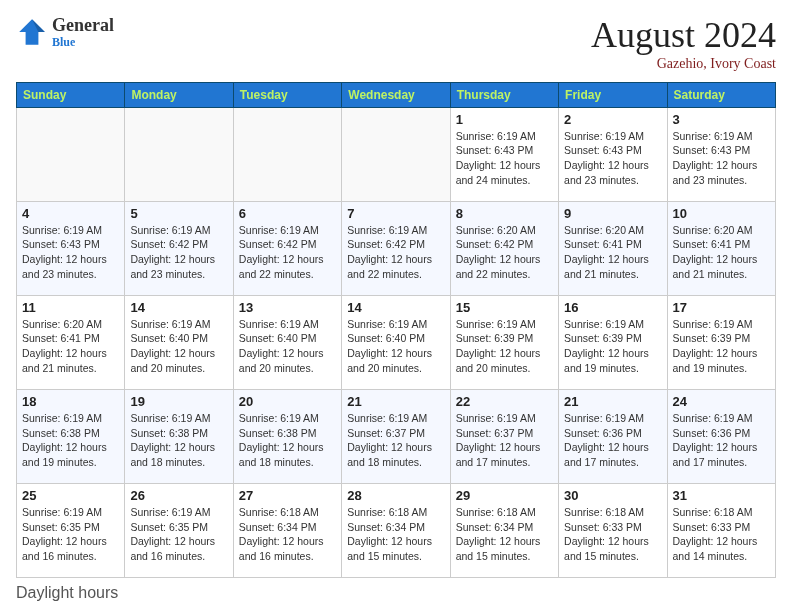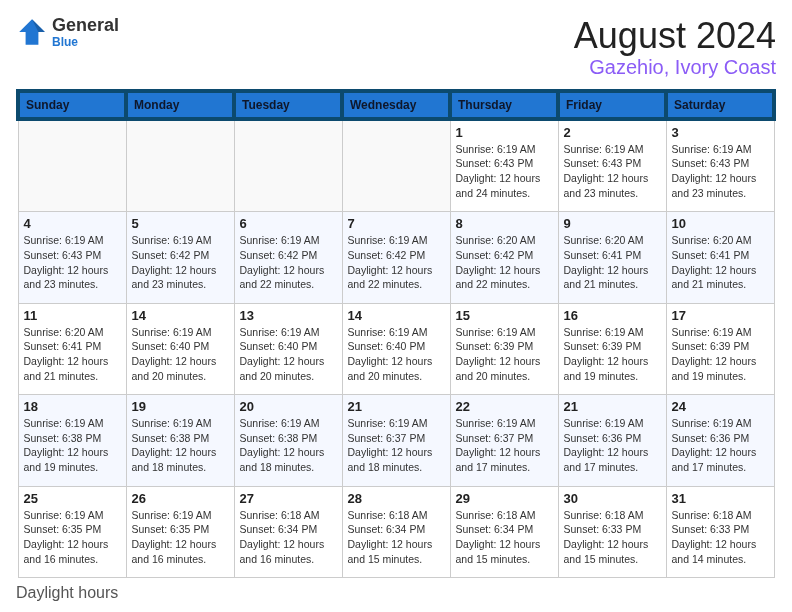--- a/index.html
+++ b/index.html
@@ -15,20 +15,21 @@
       height: 612px;
       padding: 16px 16px 10px 16px;
       display: flex;
       flex-direction: column;
     }
     .header {
       display: flex;
       justify-content: space-between;
       align-items: flex-start;
       margin-bottom: 10px;
+      font-family: Liberation Serif, serif;
     }
     .logo {
       display: flex;
       align-items: center;
       gap: 4px;
     }
     .logo-text {
       display: flex;
       flex-direction: column;
       line-height: 1.1;
@@ -51,37 +52,37 @@
       text-align: right;
       margin-left: 13px;
     }
     .main-title {
       font-size: 36px;
       font-weight: normal;
       color: #222;
       line-height: 1.1;
     }
     .subtitle {
-      font-size: 20px;
-      color: #8b5cf6;
+      font-size: 14px;
+      color: #7f1d1d;
     }
     .calendar {
       flex: 1;
       border-collapse: collapse;
       width: 100%;
       font-size: 11px;
     }
     .calendar th {
       background: #2176d2;
-      color: #0f172a;
+      color: #bef264;
       text-align: left;
       padding: 5px 6px;
       font-size: 12px;
       font-weight: bold;
-      border: 4px solid #0c4a6e;
+      border: 1px solid #0c4a6e;
     }
     .calendar td {
       border: 1px solid #ccc;
       vertical-align: top;
       padding: 4px 5px;
       width: calc(100% / 7);
       background: #fff;
     }
     .calendar td.empty {
       background: #f9f9f9;

